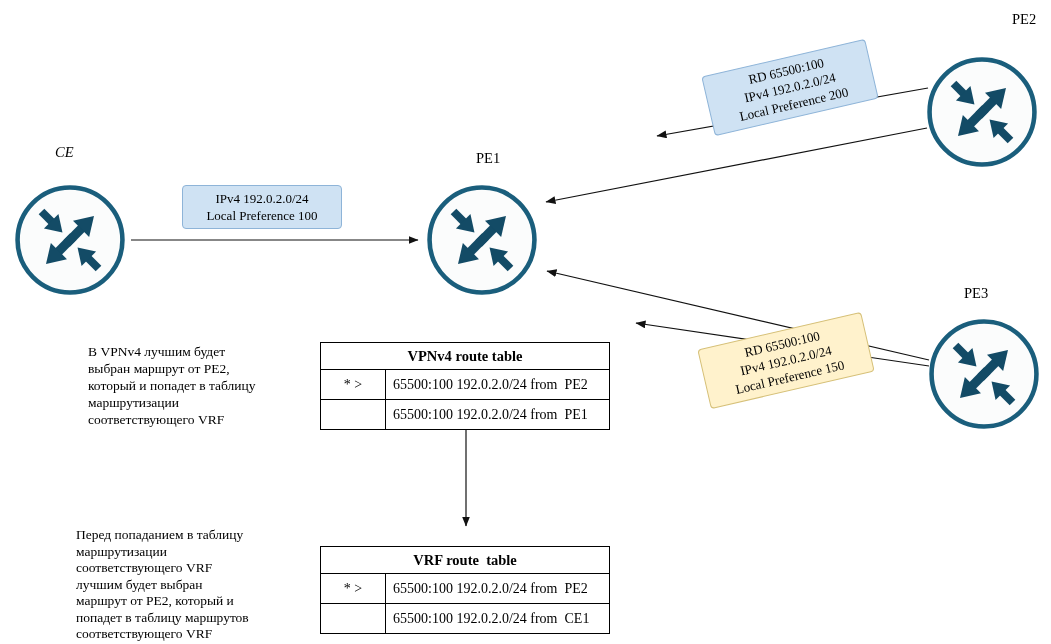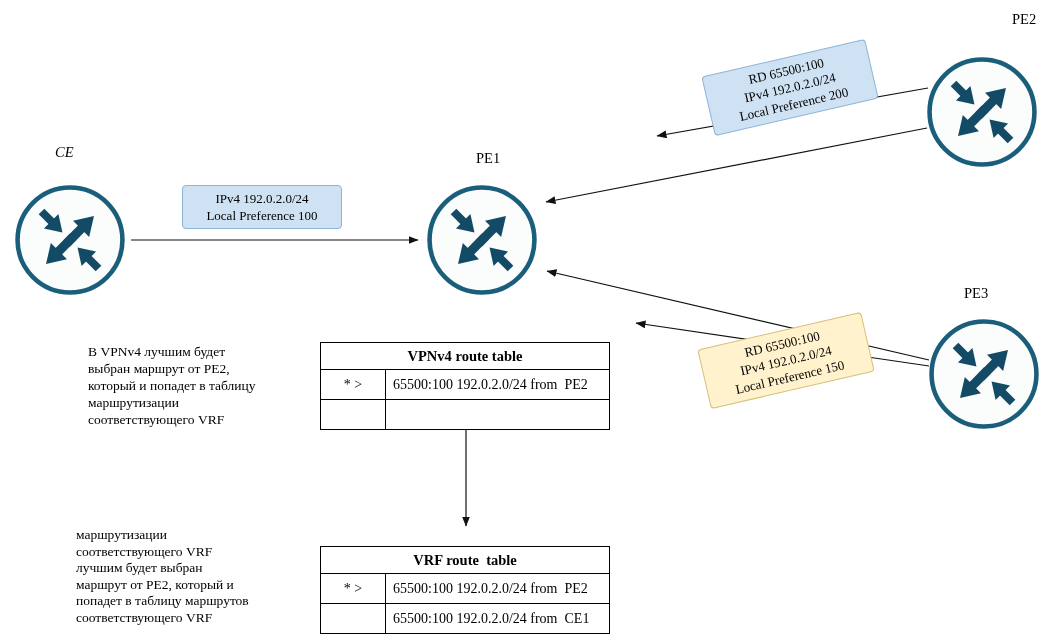--- a/index.html
+++ b/index.html
@@ -143,20 +143,21 @@
   </div>
 
   <div class="dtable" id="table-vpnv4">
     <div class="dt-title">VPNv4 route table</div>
     <div class="dt-row">
       <div class="dt-flag">* &gt;</div>
       <div class="dt-route">65500:100 192.0.2.0/24 from  PE2</div>
     </div>
     <div class="dt-row">
       <div class="dt-flag"></div>
+      <div class="dt-route">65500:100 192.0.2.0/24 from  PE1</div>
     </div>
   </div>
 
   <div class="dtable" id="table-vrf">
     <div class="dt-title">VRF route  table</div>
     <div class="dt-row">
       <div class="dt-flag">* &gt;</div>
       <div class="dt-route">65500:100 192.0.2.0/24 from  PE2</div>
     </div>
     <div class="dt-row">
@@ -166,20 +167,21 @@
   </div>
 
   <div class="note" id="note-vpnv4">
     <div>В VPNv4 лучшим будет</div>
     <div>выбран маршрут от PE2,</div>
     <div>который и попадет в таблицу</div>
     <div>маршрутизации</div>
     <div>соответствующего VRF</div>
   </div>
   <div class="note" id="note-vrf">
+    <div>Перед попаданием в таблицу</div>
     <div>маршрутизации</div>
     <div>соответствующего VRF</div>
     <div>лучшим будет выбран</div>
     <div>маршрут от PE2, который и</div>
     <div>попадет в таблицу маршрутов</div>
     <div>соответствующего VRF</div>
   </div>
 
 </div>
 

